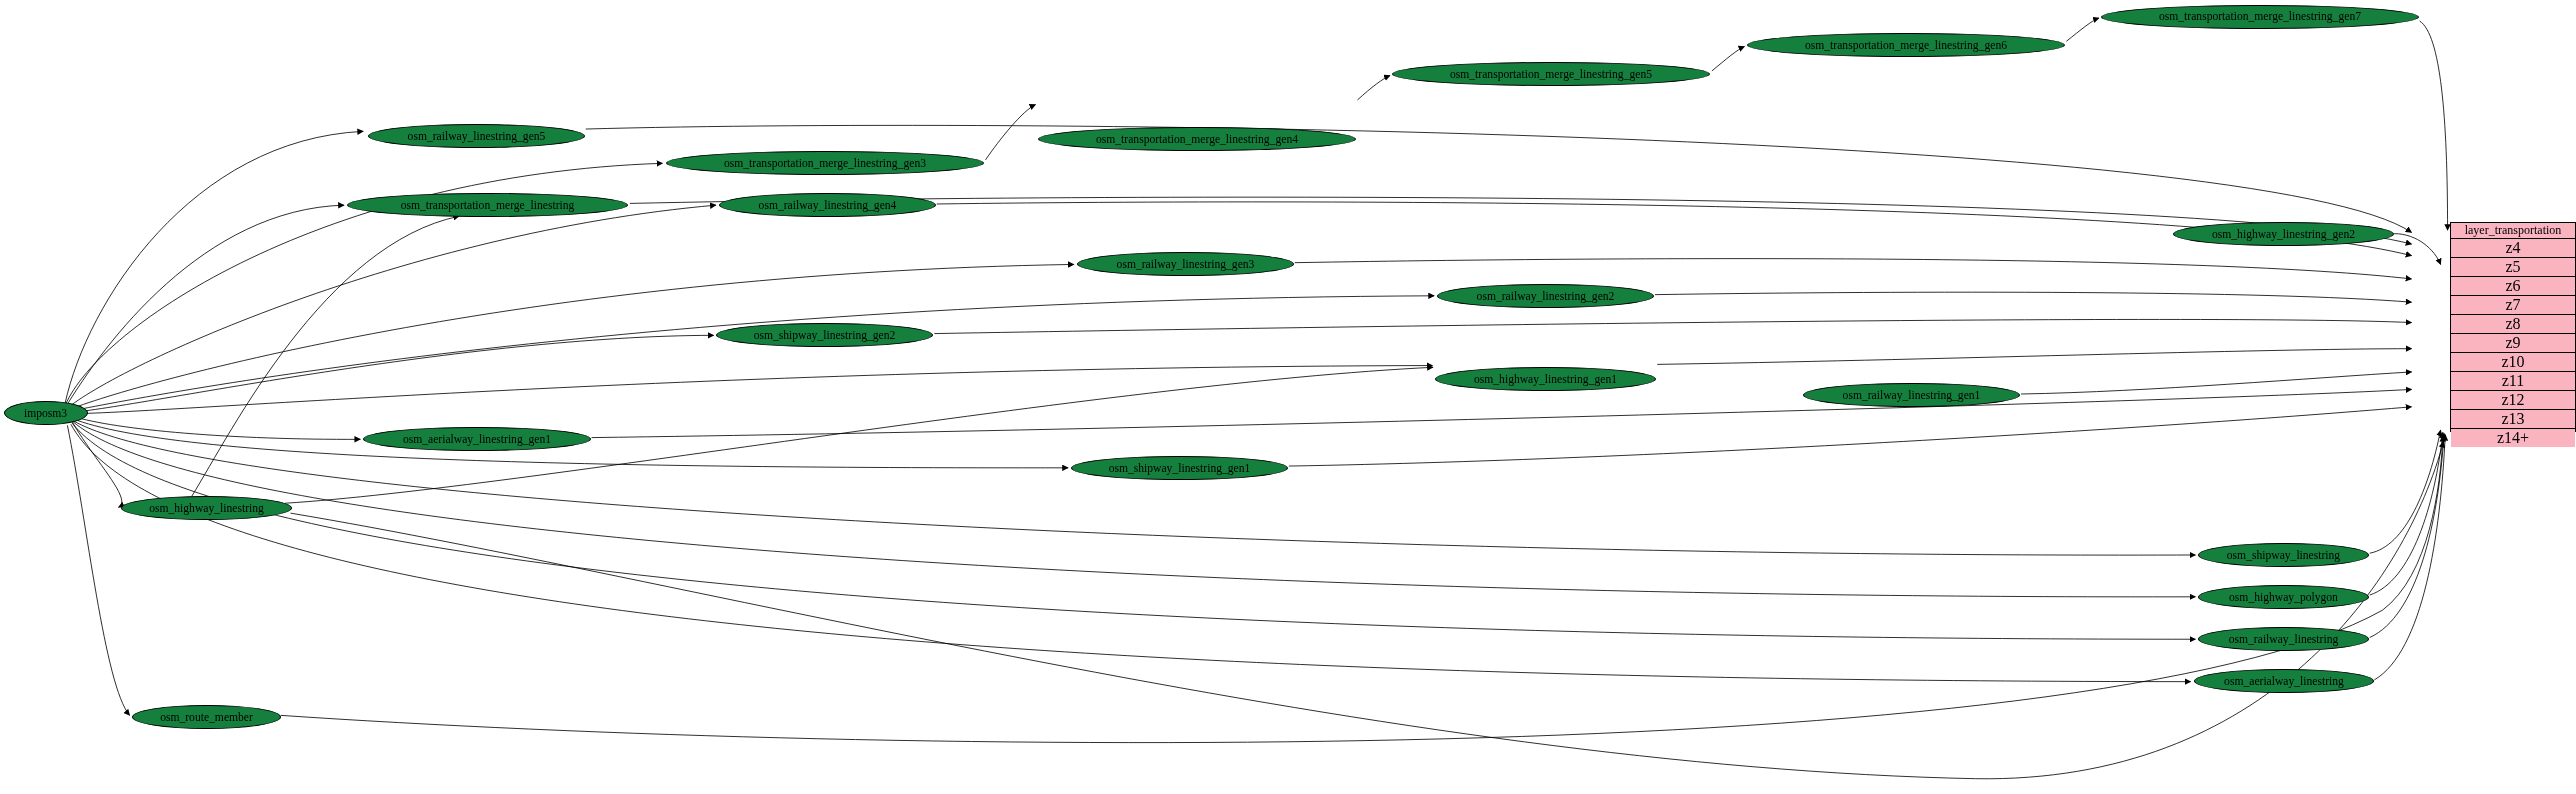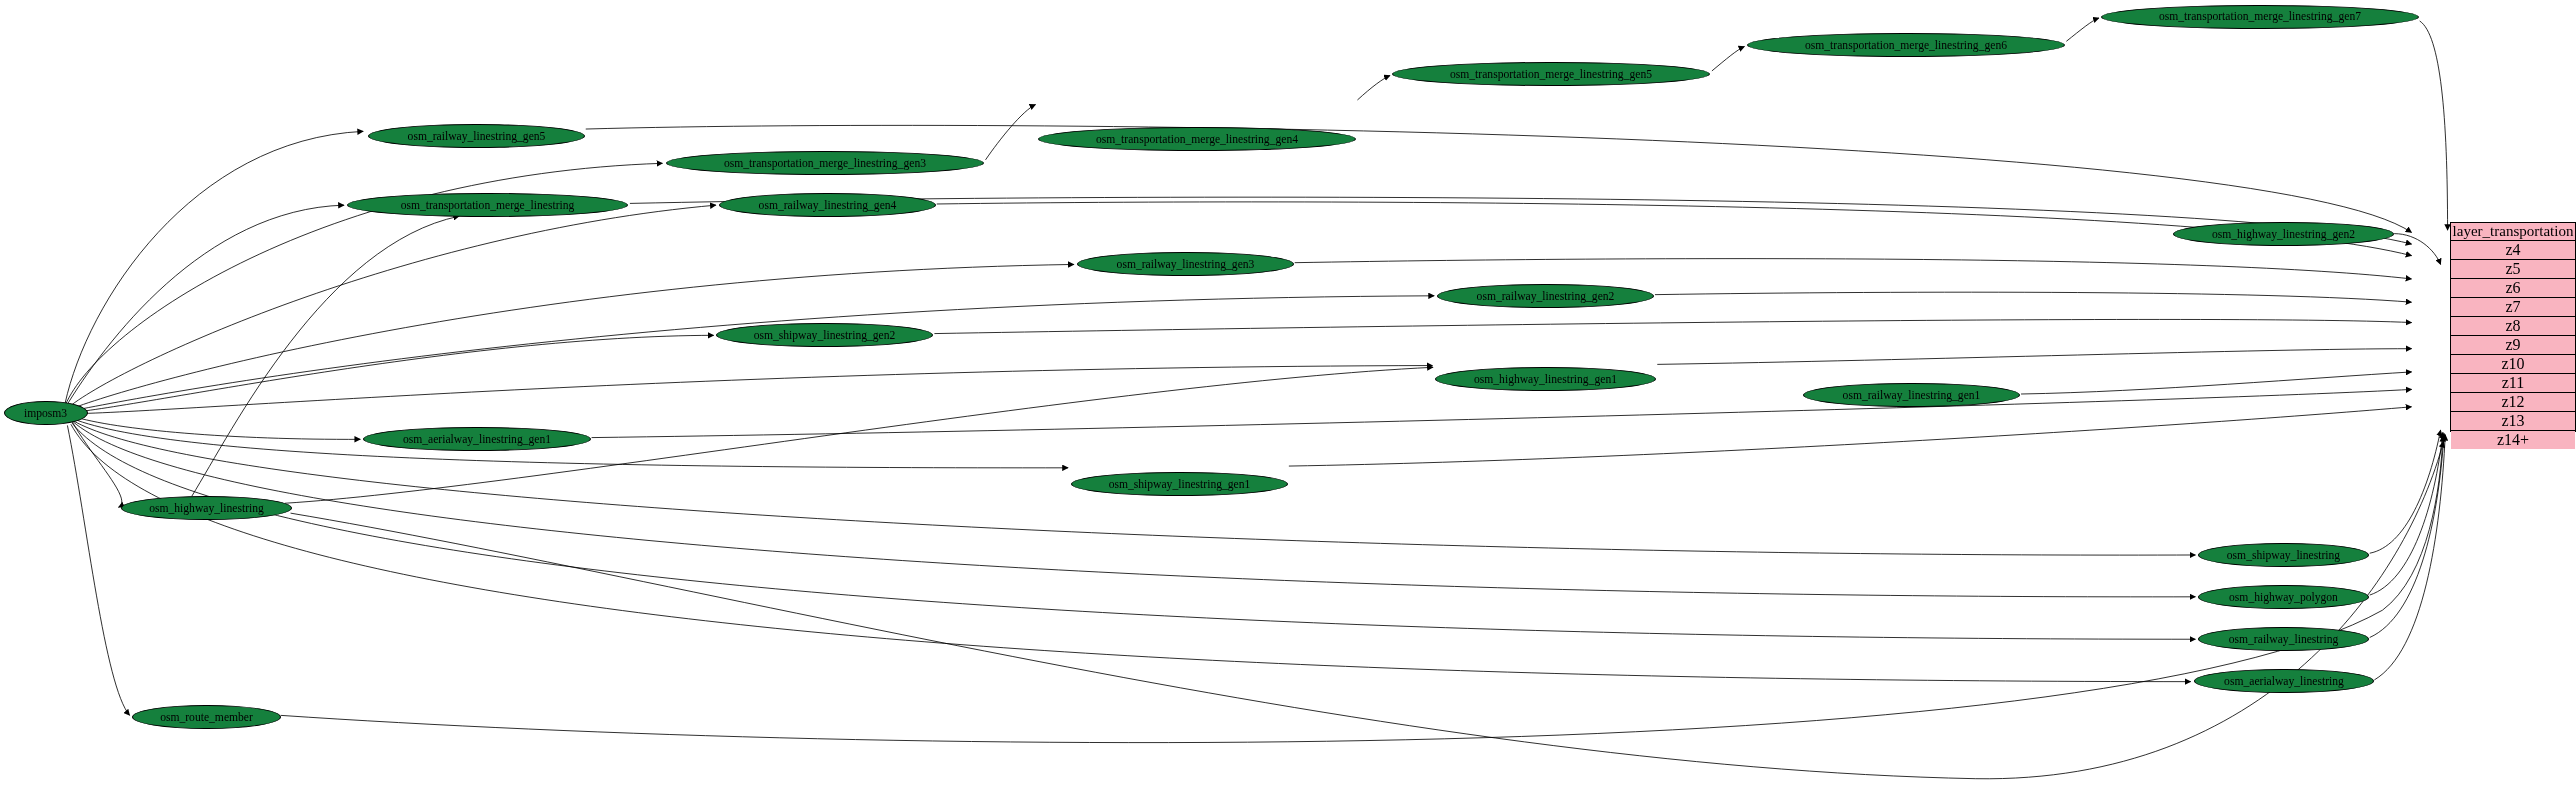--- a/index.html
+++ b/index.html
@@ -52,21 +52,21 @@
     align-items: center;
     justify-content: center;
     border-bottom: 0.6px solid #000000;
     font-family: "Liberation Serif", serif;
     font-size: 16px;
     color: #000000;
     background: #f9b4c0;
     white-space: nowrap;
   }
   .layer-row.header {
-    font-size: 15px;
+    font-size: 12px;
   }
   .layer-row:last-child {
     border-bottom: none;
   }
 </style>
 </head>
 <body>
 
 <div id="canvas">
 
@@ -181,21 +181,21 @@
   </div>
 
   <div class="node" style="left:1803px; top:383px; width:217px; height:24.4px;">
     <span>osm_railway_linestring_gen1</span>
   </div>
 
   <div class="node" style="left:363px; top:427px; width:228px; height:24.4px;text-align:right;">
     <span>osm_aerialway_linestring_gen1</span>
   </div>
 
-  <div class="node" style="left:1071px; top:472px; width:217px; height:24.4px;justify-content:center;">
+  <div class="node" style="left:1071px; top:456px; width:217px; height:24.4px;justify-content:center;">
     <span>osm_shipway_linestring_gen1</span>
   </div>
 
   <div class="node" style="left:121px; top:496px; width:171px; height:24.4px;">
     <span>osm_highway_linestring</span>
   </div>
 
   <div class="node" style="left:2198px; top:543px; width:171px; height:24.4px;">
     <span>osm_shipway_linestring</span>
   </div>

